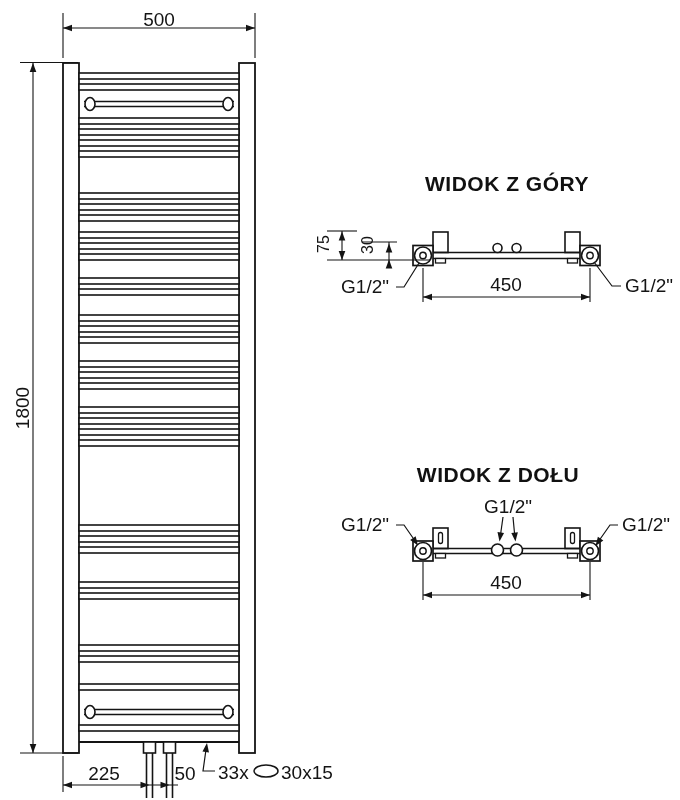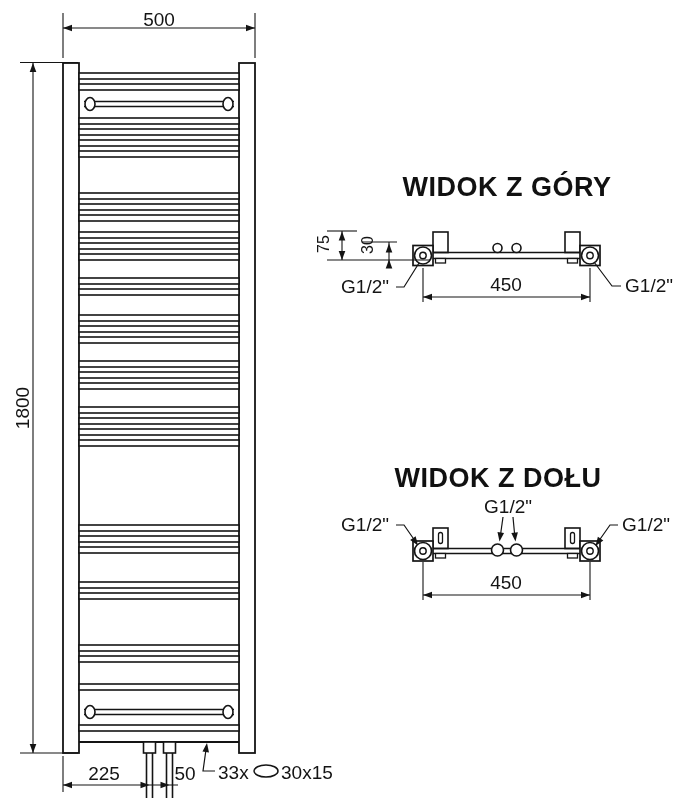--- a/index.html
+++ b/index.html
@@ -1,19 +1,19 @@
 <!DOCTYPE html>
 <html><head>
 <meta charset="utf-8">
 <style>
   html,body{margin:0;padding:0;background:#fff;}
   .stage{position:relative;width:680px;height:800px;background:#fff;overflow:hidden;
          font-family:"Liberation Sans",sans-serif;padding-left:14px;}
   svg{position:absolute;left:0;top:0;}
-  .view-title{position:absolute;width:270px;text-align:center;font-size:27px;font-weight:bold;
+  .view-title{position:absolute;width:270px;text-align:center;font-size:21px;font-weight:bold;
               color:#111;letter-spacing:0.5px;white-space:nowrap;}
   .title-top{left:372px;top:172px;}
   .title-bottom{left:363px;top:463px;}
 </style>
 </head>
 <body>
 
 <div class="stage">
   <svg id="drawing" width="680" height="800" viewBox="0 0 680 800">
       <rect x="63" y="63" width="16" height="690" fill="#fff" stroke="#141414" stroke-width="1.8"></rect>

